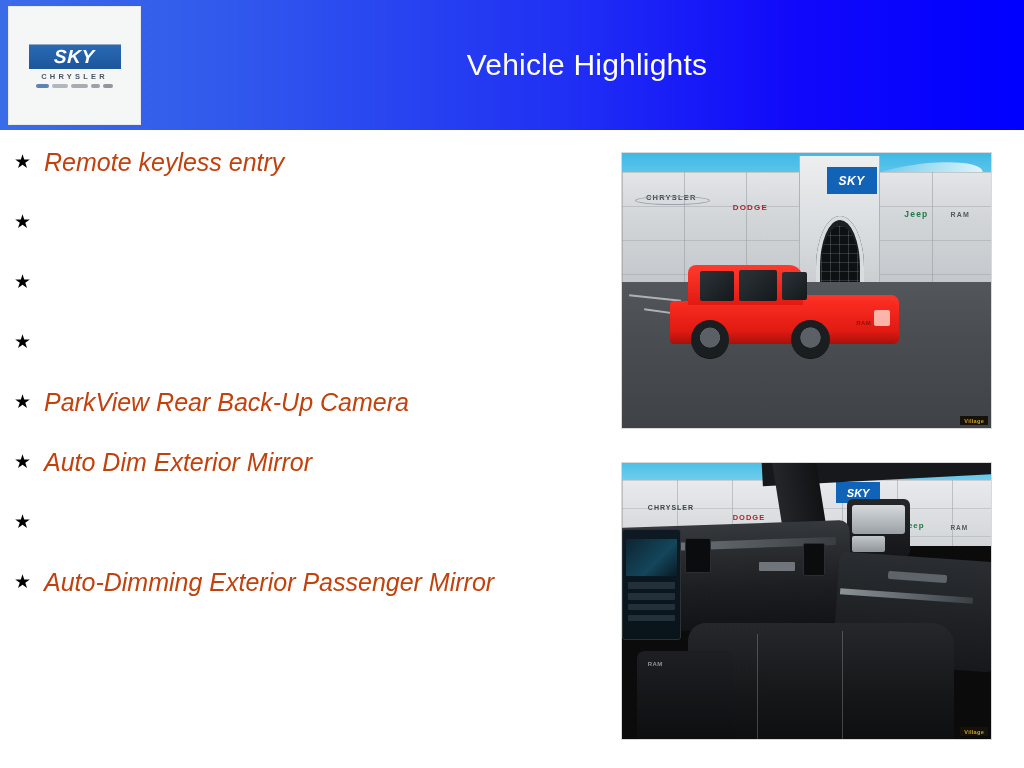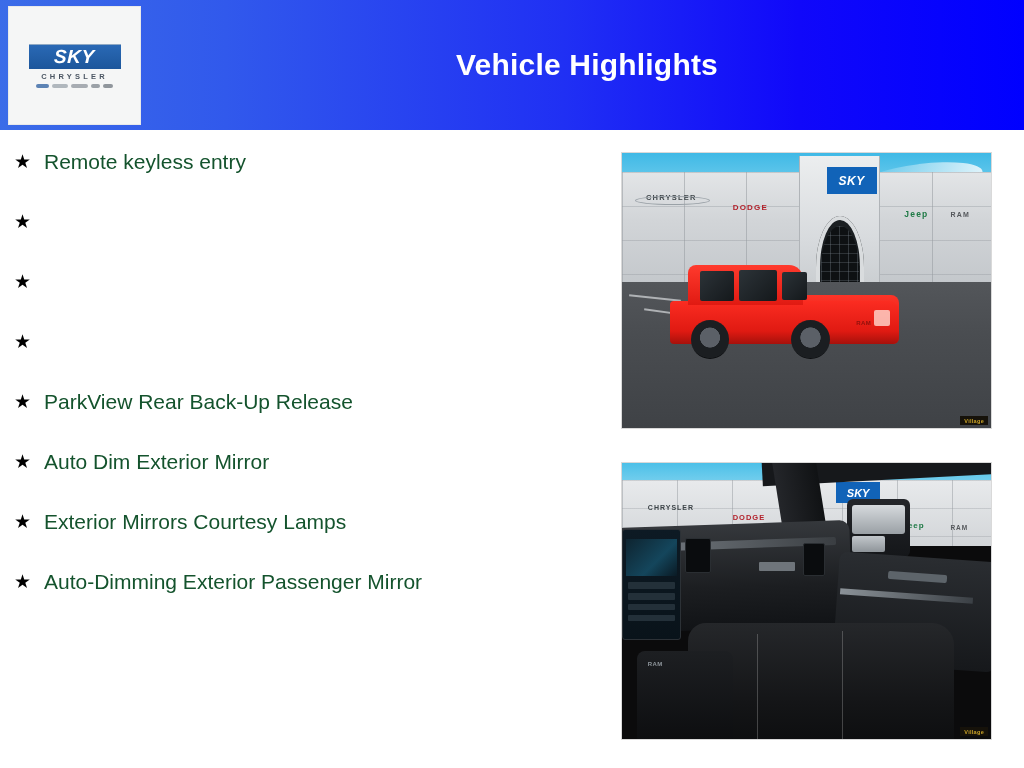--- a/index.html
+++ b/index.html
@@ -101,21 +101,21 @@
   #slide-title {
     position: absolute;
     left: 150px; top: 0;
     width: 874px;
     height: 130px;
     display: flex;
     align-items: center;
     justify-content: center;
     color: #ffffff;
     font-size: 30px;
-    font-weight: 700;
+    font-weight: 400;
     letter-spacing: .2px;
   }
 
   
   #feature-list {
     position: absolute;
     left: 0; top: 146px;
     width: 600px;
     list-style: none;
   }
@@ -127,24 +127,25 @@
   }
   .bullet-star {
     flex: 0 0 auto;
     width: 30px;
     color: #000000;
     font-size: 19px;
     line-height: 32px;
     text-align: left;
   }
   .feature-text {
-    color: #14532d;
-    font-size: 21px;
+    color: #c2410c;
+    font-size: 25px;
     line-height: 32px;
     max-width: 500px;
+    font-style: italic;
   }
 
   
   .photo {
     position: absolute;
     overflow: hidden;
     background: #000;
     border: 1px solid #d9d9d9;
   }
   #photo-exterior { left: 621px; top: 152px; width: 371px; height: 277px; }
@@ -437,29 +438,28 @@
       <span class="bullet-star">★</span>
     </li>
     <li class="feature-item">
       <span class="bullet-star">★</span>
     </li>
     <li class="feature-item">
       <span class="bullet-star">★</span>
     </li>
     <li class="feature-item">
       <span class="bullet-star">★</span>
-      <span class="feature-text">ParkView Rear Back-Up Release</span>
+      <span class="feature-text">ParkView Rear Back-Up Camera</span>
     </li>
     <li class="feature-item">
       <span class="bullet-star">★</span>
       <span class="feature-text">Auto Dim Exterior Mirror</span>
     </li>
     <li class="feature-item">
       <span class="bullet-star">★</span>
-      <span class="feature-text">Exterior Mirrors Courtesy Lamps</span>
     </li>
     <li class="feature-item">
       <span class="bullet-star">★</span>
       <span class="feature-text">Auto-Dimming Exterior Passenger Mirror</span>
     </li>
   </ul>
 
   <div class="photo" id="photo-exterior">
     <div class="ph-stage">
       <div class="sky-grad"></div>

